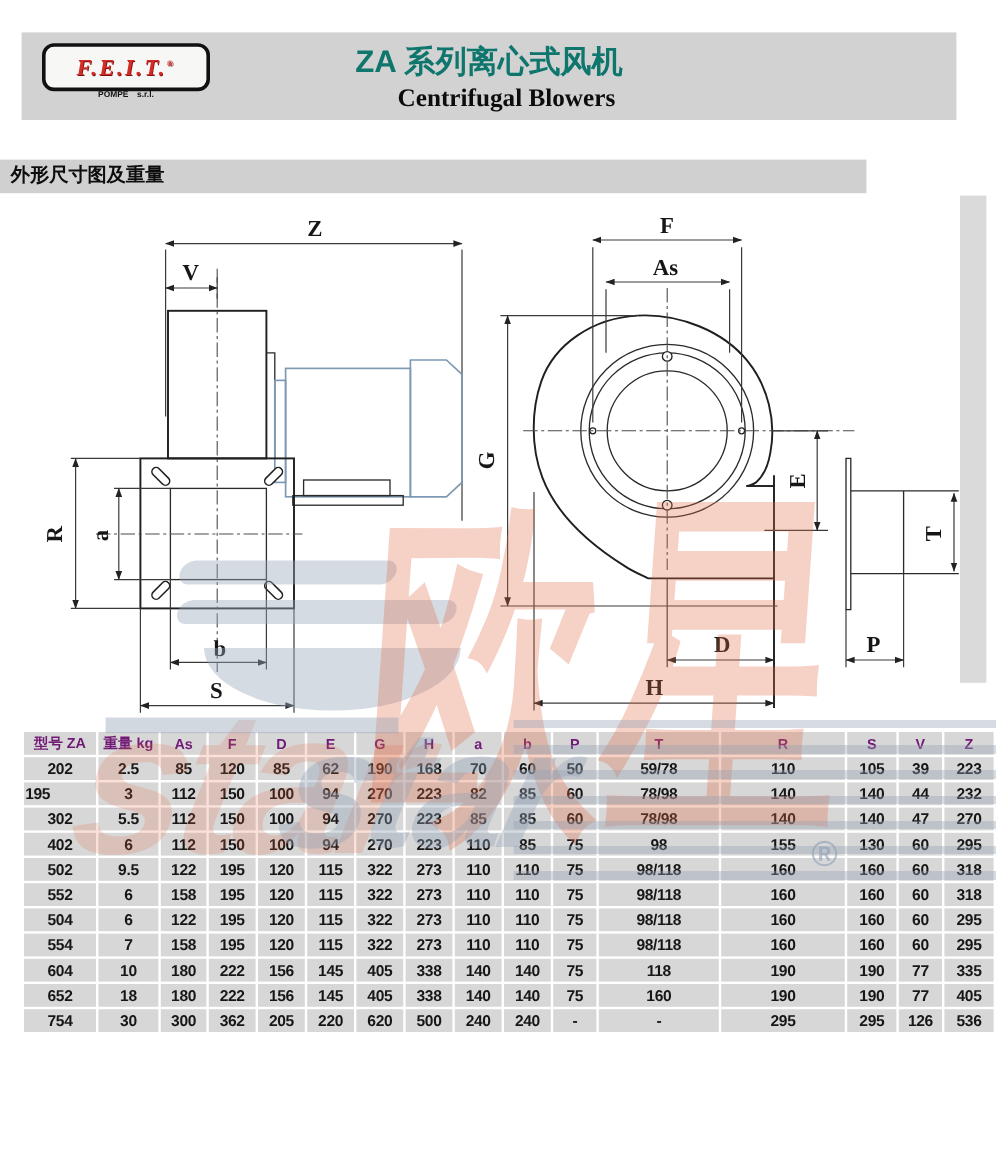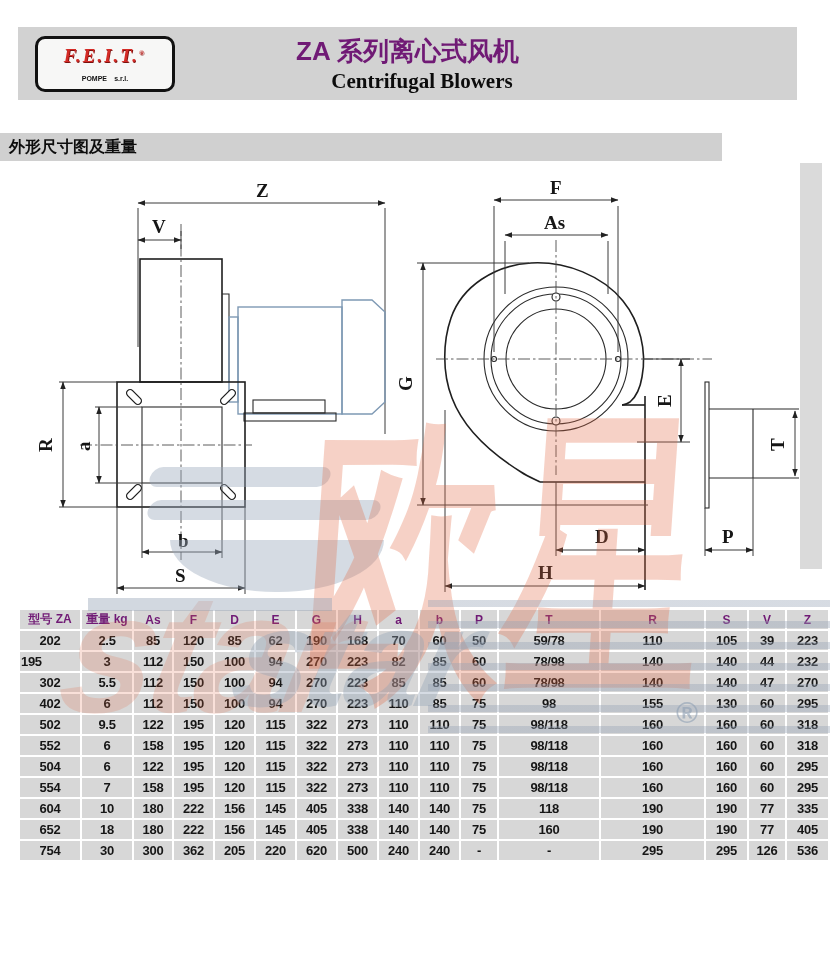--- a/index.html
+++ b/index.html
@@ -1,30 +1,30 @@
 <!DOCTYPE html>
 <html><head>
 <meta charset="utf-8">
 <style>
   html,body{margin:0;padding:0;background:#ffffff;}
   #page{position:relative;width:830px;height:963px;background:#fff;overflow:hidden;
         font-family:"Liberation Sans",sans-serif;}
 
   
   #banner{position:absolute;left:18px;top:27px;width:779px;height:73px;background:#d2d2d2;}
-  #logo{position:absolute;left:17px;top:9px;width:140px;height:56px;background:#f7f7f6;
+  #logo{position:absolute;left:17px;top:9px;width:140px;height:40px;background:#f7f7f6;
         border:3px solid #111;border-radius:10px;text-align:center;box-sizing:border-box;}
   #logo .feit{font-family:"Liberation Serif",serif;font-style:italic;font-weight:900;
         color:#d42b26;font-size:19px;letter-spacing:2px;line-height:24px;margin-top:2px;
         text-shadow:0.6px 0.6px 0 #7a0f0d;}
   #logo .feit sup{font-size:7px;color:#d42b26;}
   #logo .pompe{font-weight:900;color:#111;font-size:15px;letter-spacing:3px;line-height:16px;}
   #logo .pompe span{font-size:7px;letter-spacing:0;font-weight:700;}
   #banner .title-cn{position:absolute;left:0;right:0;top:7px;text-align:center;
-        font-weight:900;font-size:26px;color:#701a75;font-family:"Liberation Sans",sans-serif;}
+        font-weight:900;font-size:26px;color:#0f766e;font-family:"Liberation Sans",sans-serif;}
   #banner .title-en{position:absolute;left:0;right:0;top:42px;text-align:center;
         font-family:"Liberation Serif",serif;font-weight:900;font-size:21px;color:#0c0c0c;margin-left:29px;}
 
   
   #section-bar{position:absolute;left:0;top:133px;width:722px;height:28px;background:#d0d0d0;}
   #section-bar .txt{font-weight:900;font-size:16px;color:#0d0d0d;line-height:28px;padding-left:9px;}
 
   
   #right-band{position:absolute;left:800px;top:163px;width:22px;height:406px;background:#dadada;}
 

